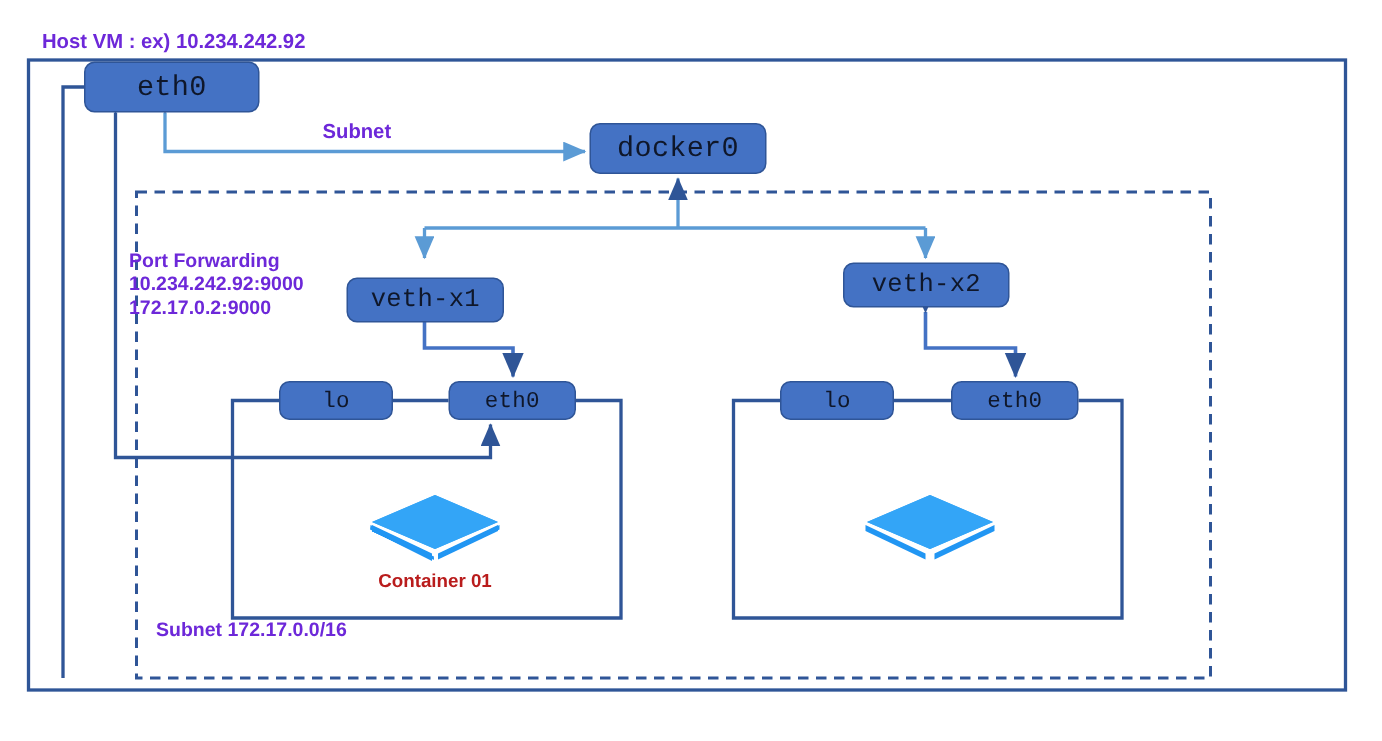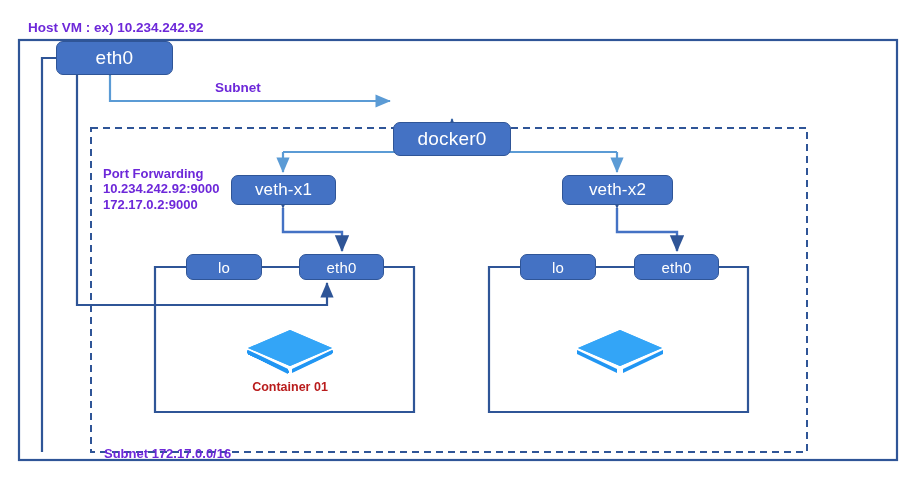--- a/index.html
+++ b/index.html
@@ -39,55 +39,54 @@
     left: 28px; top: 20px;
     font-size: 13.5px;
   }
   #bridge-label {
     left: 215px; top: 80px;
     font-size: 13.5px;
   }
   #pf-label {
     left: 86px; top: 166px;
     font-size: 13px;
-    margin-left: 17px;
   }
   #subnet-label {
-    left: 104px; top: 446px;
+    left: 104px; top: 412px;
     font-size: 13px;
   }
   .container-caption {
     position: absolute;
     font-family: "Liberation Sans", sans-serif;
     font-weight: bold;
     font-size: 12.5px;
     color: #b91c1c;
     text-align: center;
     white-space: nowrap;
   }
   #cap-c1 { left: 200px; top: 380px; width: 180px; }
   #cap-c2 { left: 530px; top: 380px; width: 180px; }
 
   
   .node {
     position: absolute;
     background: #4472c4;
     border: 1.3px solid #2f5597;
     border-radius: 7px;
-    color: #ffffff;
-    font-family: Liberation Sans, sans-serif;
+    color: #0f172a;
+    font-family: Liberation Mono, monospace;
     display: flex;
     align-items: center;
     justify-content: center;
     box-sizing: border-box;
     letter-spacing: 0.2px;
   }
   #node-host-eth0 { left: 56px;  top: 41px;  width: 117px; height: 34px; font-size: 19px; }
-  #node-docker0   { left: 393px; top: 82px;  width: 118px; height: 34px; font-size: 19px; margin-top: 40px; }
-  #node-veth-x1   { left: 231px; top: 175px; width: 105px; height: 30px; font-size: 17px; }
+  #node-docker0   { left: 393px; top: 82px;  width: 118px; height: 34px; font-size: 19px; }
+  #node-veth-x1   { left: 231px; top: 185px; width: 105px; height: 30px; font-size: 17px; }
   #node-veth-x2   { left: 562px; top: 175px; width: 111px; height: 30px; font-size: 17px; }
   #node-c1-lo     { left: 186px; top: 254px; width: 76px;  height: 26px; font-size: 15px; }
   #node-c1-eth0   { left: 299px; top: 254px; width: 85px;  height: 26px; font-size: 15px; }
   #node-c2-lo     { left: 520px; top: 254px; width: 76px;  height: 26px; font-size: 15px; }
   #node-c2-eth0   { left: 634px; top: 254px; width: 85px;  height: 26px; font-size: 15px; }
 
   
   #docker-logo {
     position: absolute;
     left: 763px; top: 20px;

